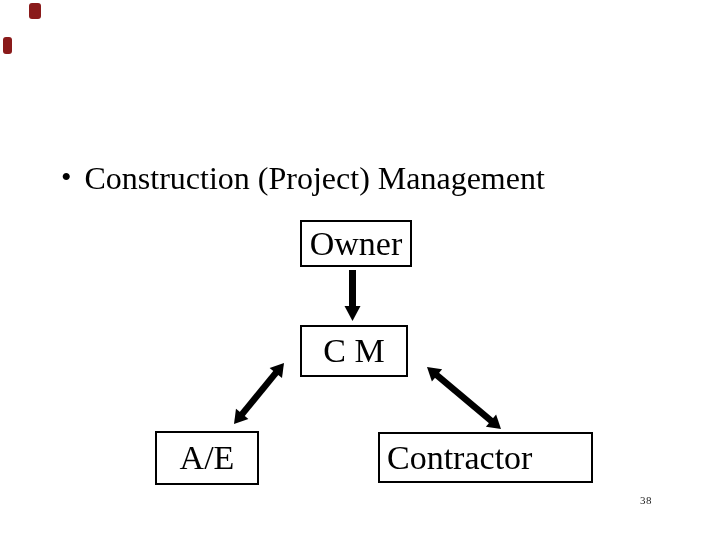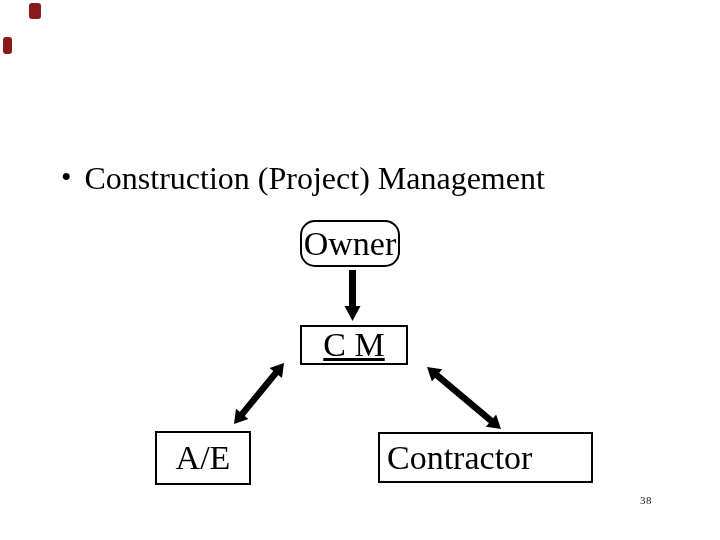--- a/index.html
+++ b/index.html
@@ -32,23 +32,23 @@
 
   
   .node{
     position:absolute;
     border:2px solid var(--ink);
     background:var(--bg);
     display:flex;align-items:center;justify-content:center;
     font-size:34px;line-height:1;white-space:pre;
     box-sizing:border-box;
   }
-  .node-owner{left:300px;top:220px;width:100px;height:47px;border-radius:15px;}
-  .node-cm{left:300px;top:325px;width:108px;height:40px;text-decoration:underline;}
-  .node-ae{left:155px;top:431px;width:96px;height:54px;}
+  .node-owner{left:300px;top:220px;width:112px;height:47px;}
+  .node-cm{left:300px;top:325px;width:108px;height:52px;}
+  .node-ae{left:155px;top:431px;width:104px;height:54px;}
   .node-contractor{
     left:378px;top:432px;width:215px;height:51px;
     justify-content:flex-start;padding-left:7px;text-align:right;
   }
 
   
   .arrows{position:absolute;left:0;top:0;width:720px;height:540px;pointer-events:none;}
   .arrows line{stroke:var(--ink);}
   .arrows polygon{fill:var(--ink);}
 

